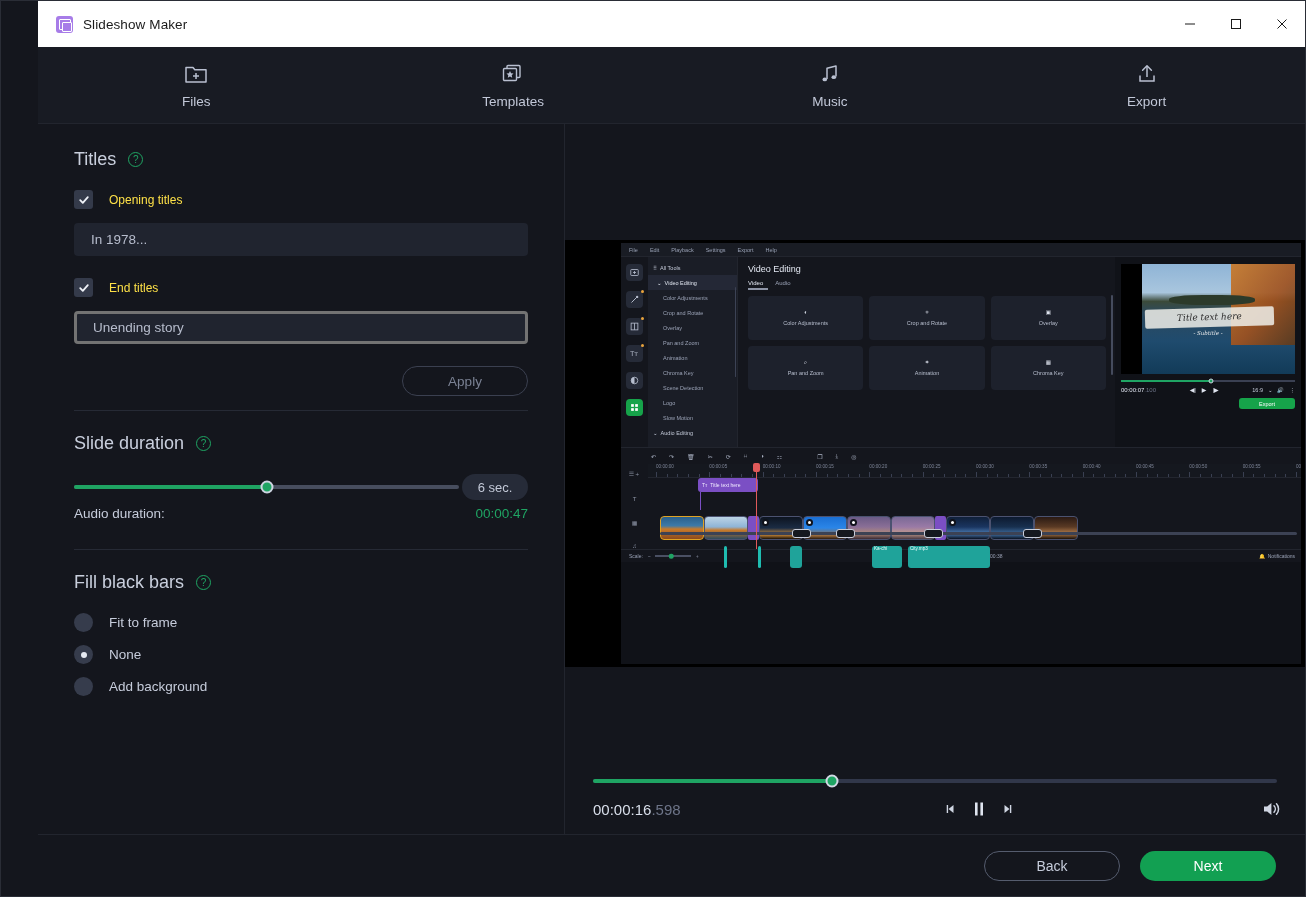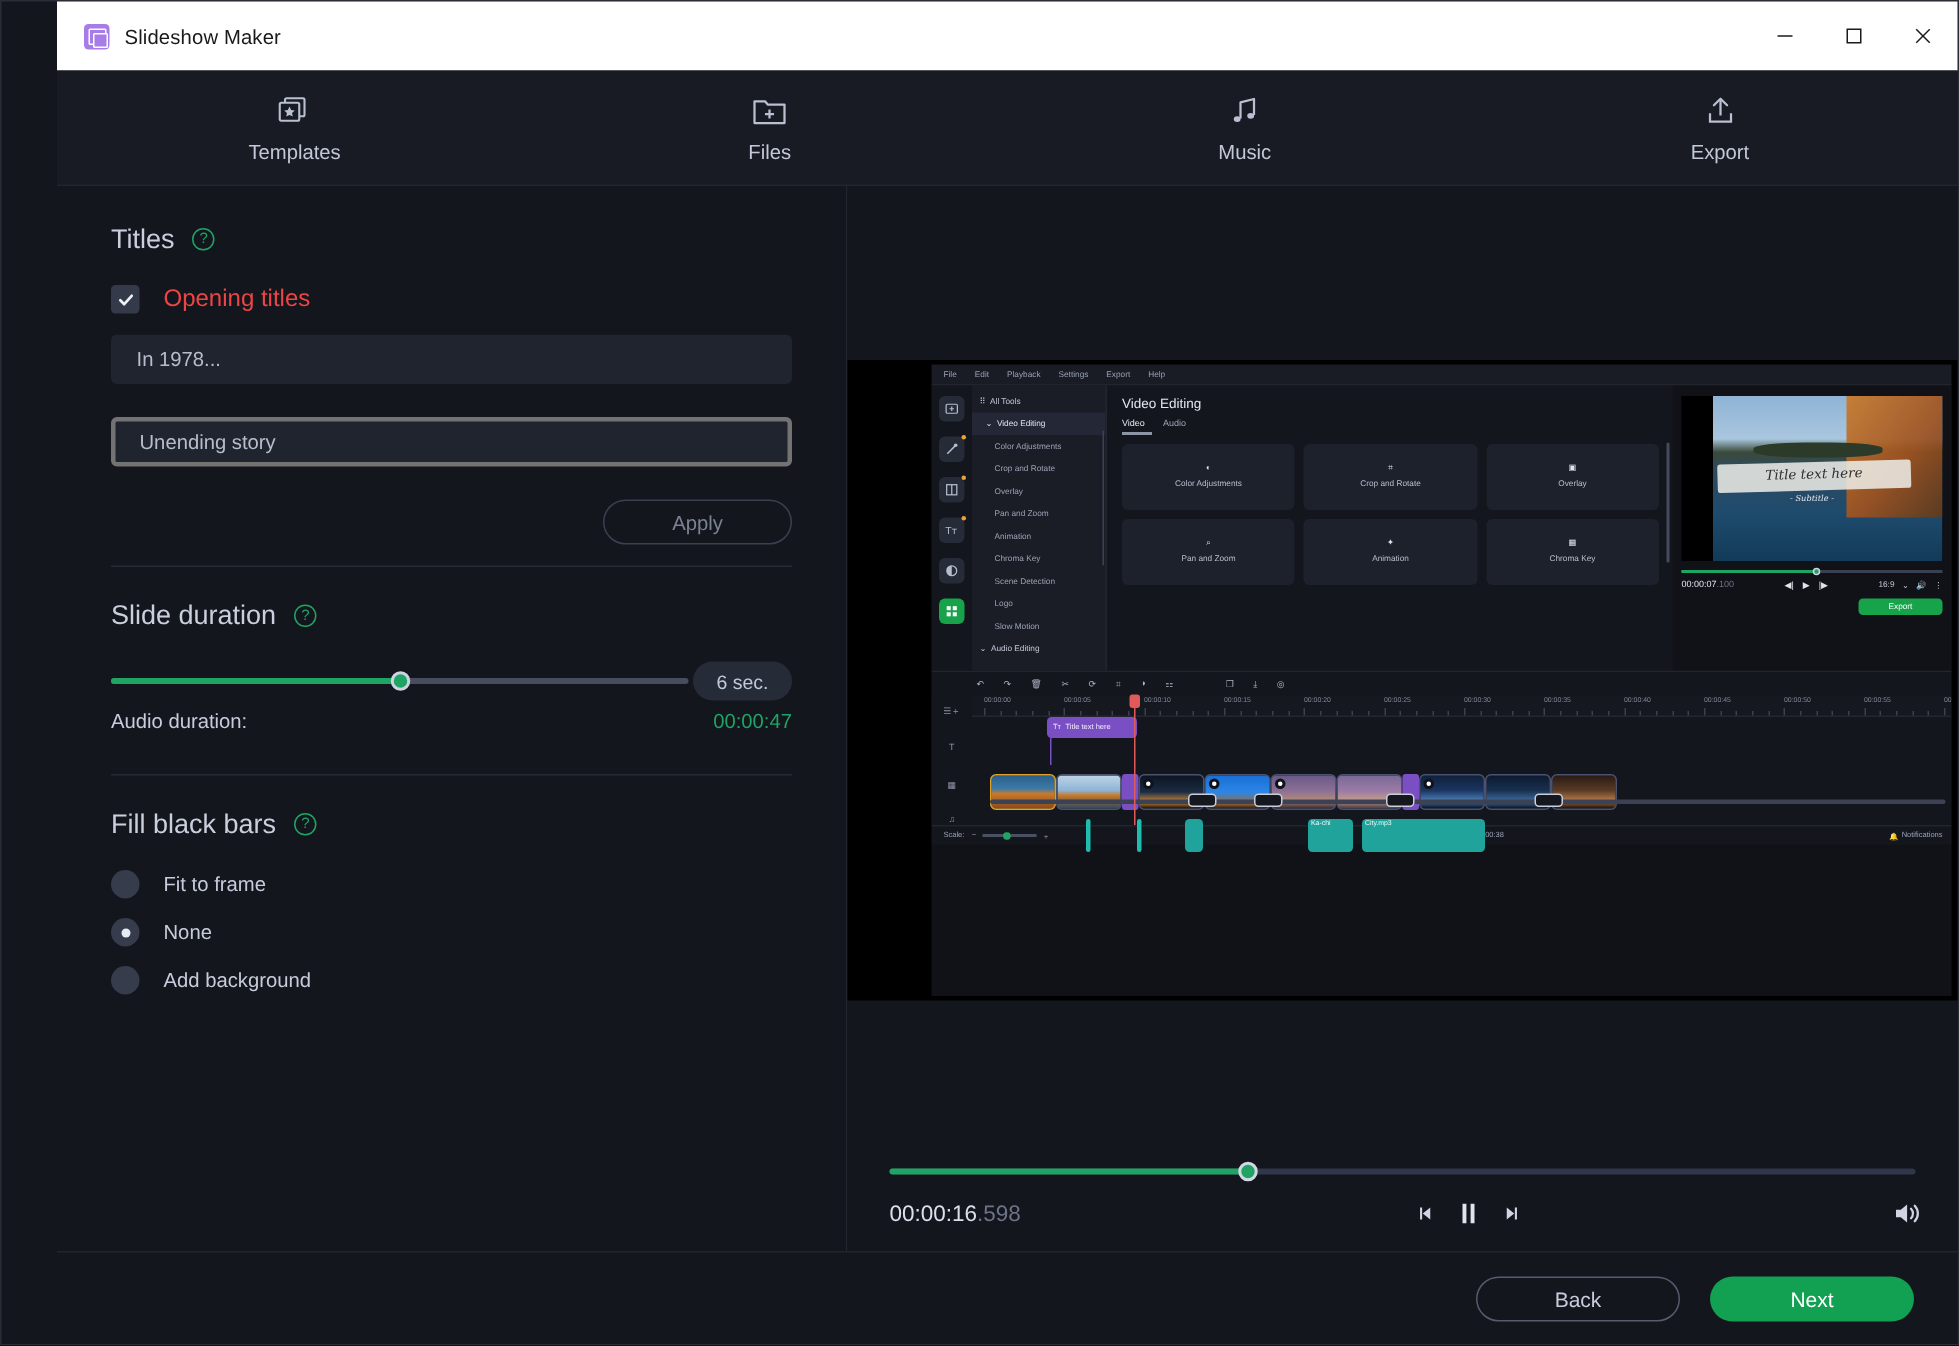--- a/index.html
+++ b/index.html
@@ -111,21 +111,21 @@
   .check-row {
     display: flex; align-items: center; gap: 16px;
     margin-bottom: 14px;
   }
   .checkbox {
     width: 19px; height: 19px; border-radius: 3px;
     background: #343a4a;
     display: flex; align-items: center; justify-content: center;
   }
   .checkbox svg { display: block; }
-  .check-label { font-size: 16px; color: #ef4444; }
+  .check-label { font-size: 12px; color: #fde047; }
   .textfield {
     width: 100%; height: 33px;
     background: #20242f;
     border: 1px solid #30354300;
     border-radius: 4px;
     color: #b7bdcd;
     font-size: 13.5px;
     padding: 0 16px;
     display: flex; align-items: center;
     margin-bottom: 22px;
@@ -498,37 +498,37 @@
             <line x1="10.5" y1="1.5" x2="1.5" y2="10.5" stroke="#1a1a1a" stroke-width="1"></line>
           </svg>
       </div>
     </div>
   </div>
 
   <div class="tabbar">
     <div class="tab">
       <div class="tab-icon">
         <svg width="24" height="22" viewBox="0 0 24 22">
+            <path d="M2 4.5h7l1.8 2.2H22v12.3H2z" fill="none" stroke="#b9c0d1" stroke-width="1.5" stroke-linejoin="round"></path>
+            <line x1="12" y1="10" x2="12" y2="16" stroke="#b9c0d1" stroke-width="1.5"></line>
+            <line x1="9" y1="13" x2="15" y2="13" stroke="#b9c0d1" stroke-width="1.5"></line>
+          </svg>
+      </div>
+      <div class="tab-label">Files</div>
+    </div>
+
+    <div class="tab">
+      <div class="tab-icon">
+        <svg width="24" height="22" viewBox="0 0 24 22">
             <rect x="6" y="2.5" width="13" height="12" rx="1" fill="none" stroke="#b9c0d1" stroke-width="1.4"></rect>
             <rect x="2.5" y="5.5" width="13" height="12" rx="1" fill="#181b23" stroke="#b9c0d1" stroke-width="1.4"></rect>
             <path d="M9 8l1.1 2.3 2.4.3-1.8 1.7.5 2.4L9 13.6l-2.2 1.1.5-2.4L5.5 10.6l2.4-.3z" fill="#b9c0d1"></path>
           </svg>
       </div>
       <div class="tab-label">Templates</div>
-    </div>
-
-    <div class="tab">
-      <div class="tab-icon">
-        <svg width="24" height="22" viewBox="0 0 24 22">
-            <path d="M2 4.5h7l1.8 2.2H22v12.3H2z" fill="none" stroke="#b9c0d1" stroke-width="1.5" stroke-linejoin="round"></path>
-            <line x1="12" y1="10" x2="12" y2="16" stroke="#b9c0d1" stroke-width="1.5"></line>
-            <line x1="9" y1="13" x2="15" y2="13" stroke="#b9c0d1" stroke-width="1.5"></line>
-          </svg>
-      </div>
-      <div class="tab-label">Files</div>
     </div>
 
     <div class="tab">
       <div class="tab-icon">
         <svg width="24" height="22" viewBox="0 0 24 22">
             <path d="M9 16V5.2l9-2.2v10.6" fill="none" stroke="#b9c0d1" stroke-width="1.5" stroke-linejoin="round"></path>
             <ellipse cx="6.8" cy="16.4" rx="2.3" ry="1.9" fill="#b9c0d1"></ellipse>
             <ellipse cx="15.8" cy="14.2" rx="2.3" ry="1.9" fill="#b9c0d1"></ellipse>
           </svg>
       </div>
@@ -560,20 +560,28 @@
       <div class="check-row">
         <div class="checkbox">
           <svg width="12" height="12" viewBox="0 0 12 12">
               <path d="M2.2 6.2l2.6 2.6 5-5.6" fill="none" stroke="#eef1f7" stroke-width="1.8" stroke-linecap="round" stroke-linejoin="round"></path>
             </svg>
         </div>
         <div class="check-label">Opening titles</div>
       </div>
       <div class="textfield">In 1978...</div>
 
+      <div class="check-row">
+        <div class="checkbox">
+          <svg width="12" height="12" viewBox="0 0 12 12">
+              <path d="M2.2 6.2l2.6 2.6 5-5.6" fill="none" stroke="#eef1f7" stroke-width="1.8" stroke-linecap="round" stroke-linejoin="round"></path>
+            </svg>
+        </div>
+        <div class="check-label">End titles</div>
+      </div>
       <div class="textfield t2">Unending story</div>
 
       <div class="apply-row">
         <button class="apply-btn">Apply</button>
       </div>
 
       <div class="divider"></div>
 
       <div class="section-head">
         <div class="section-title">Slide duration</div>

